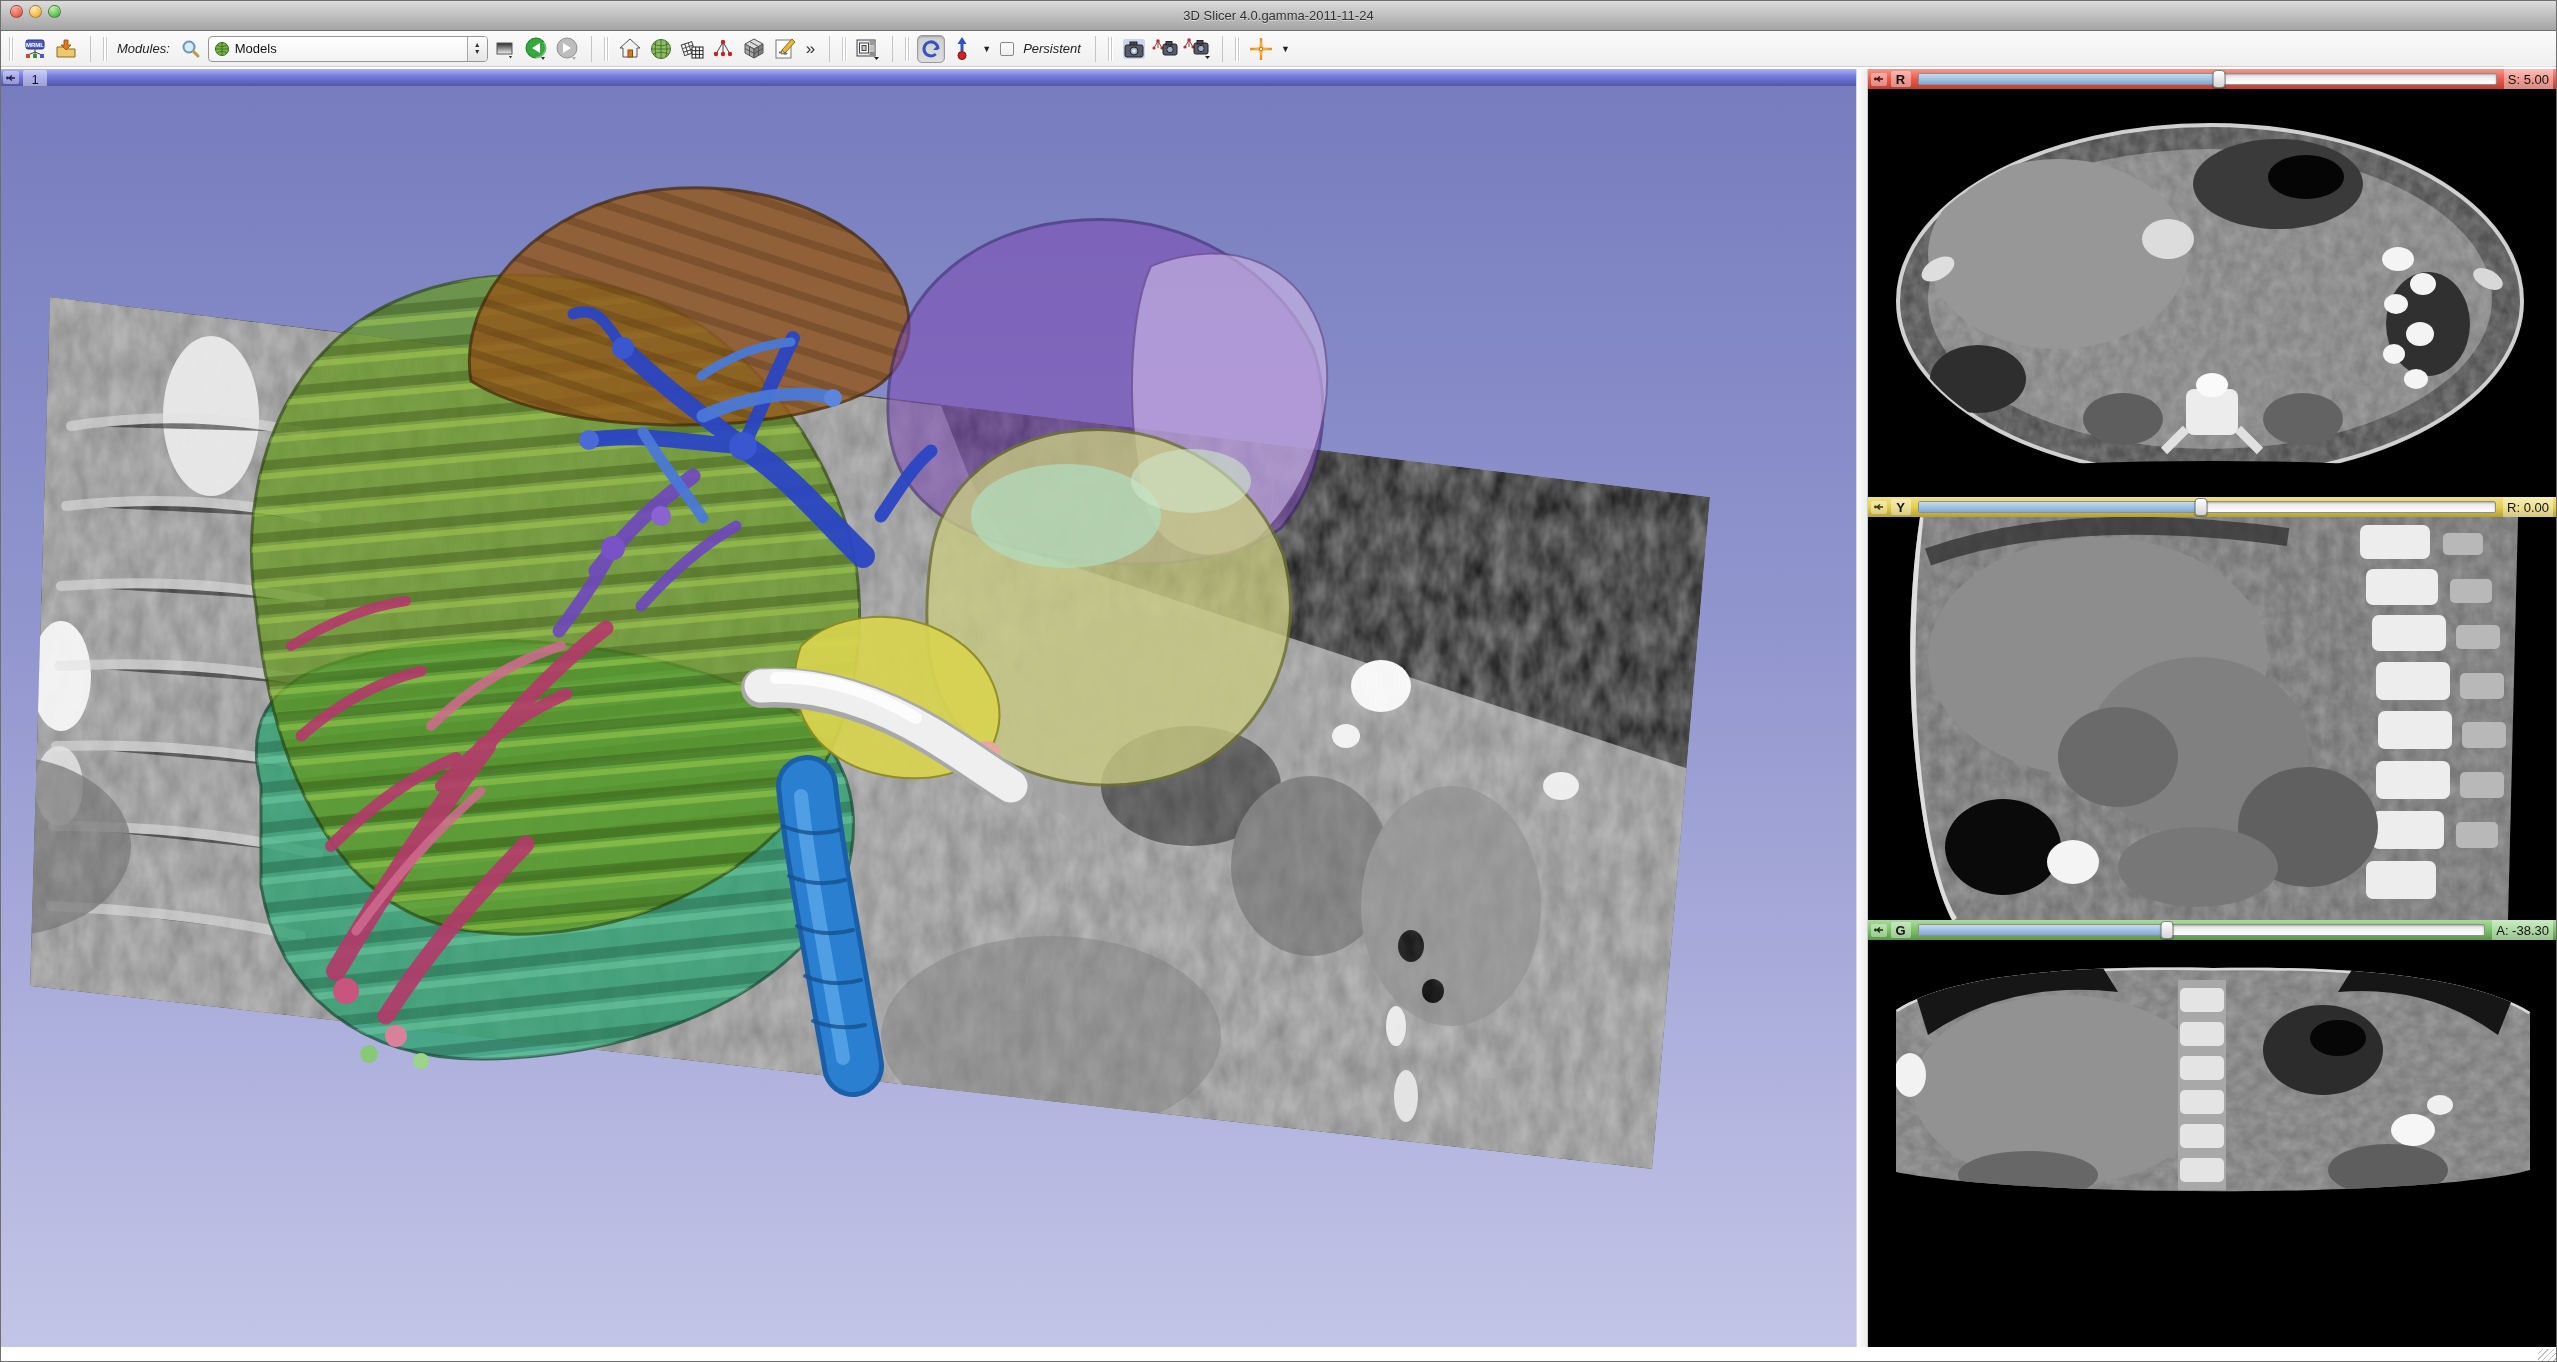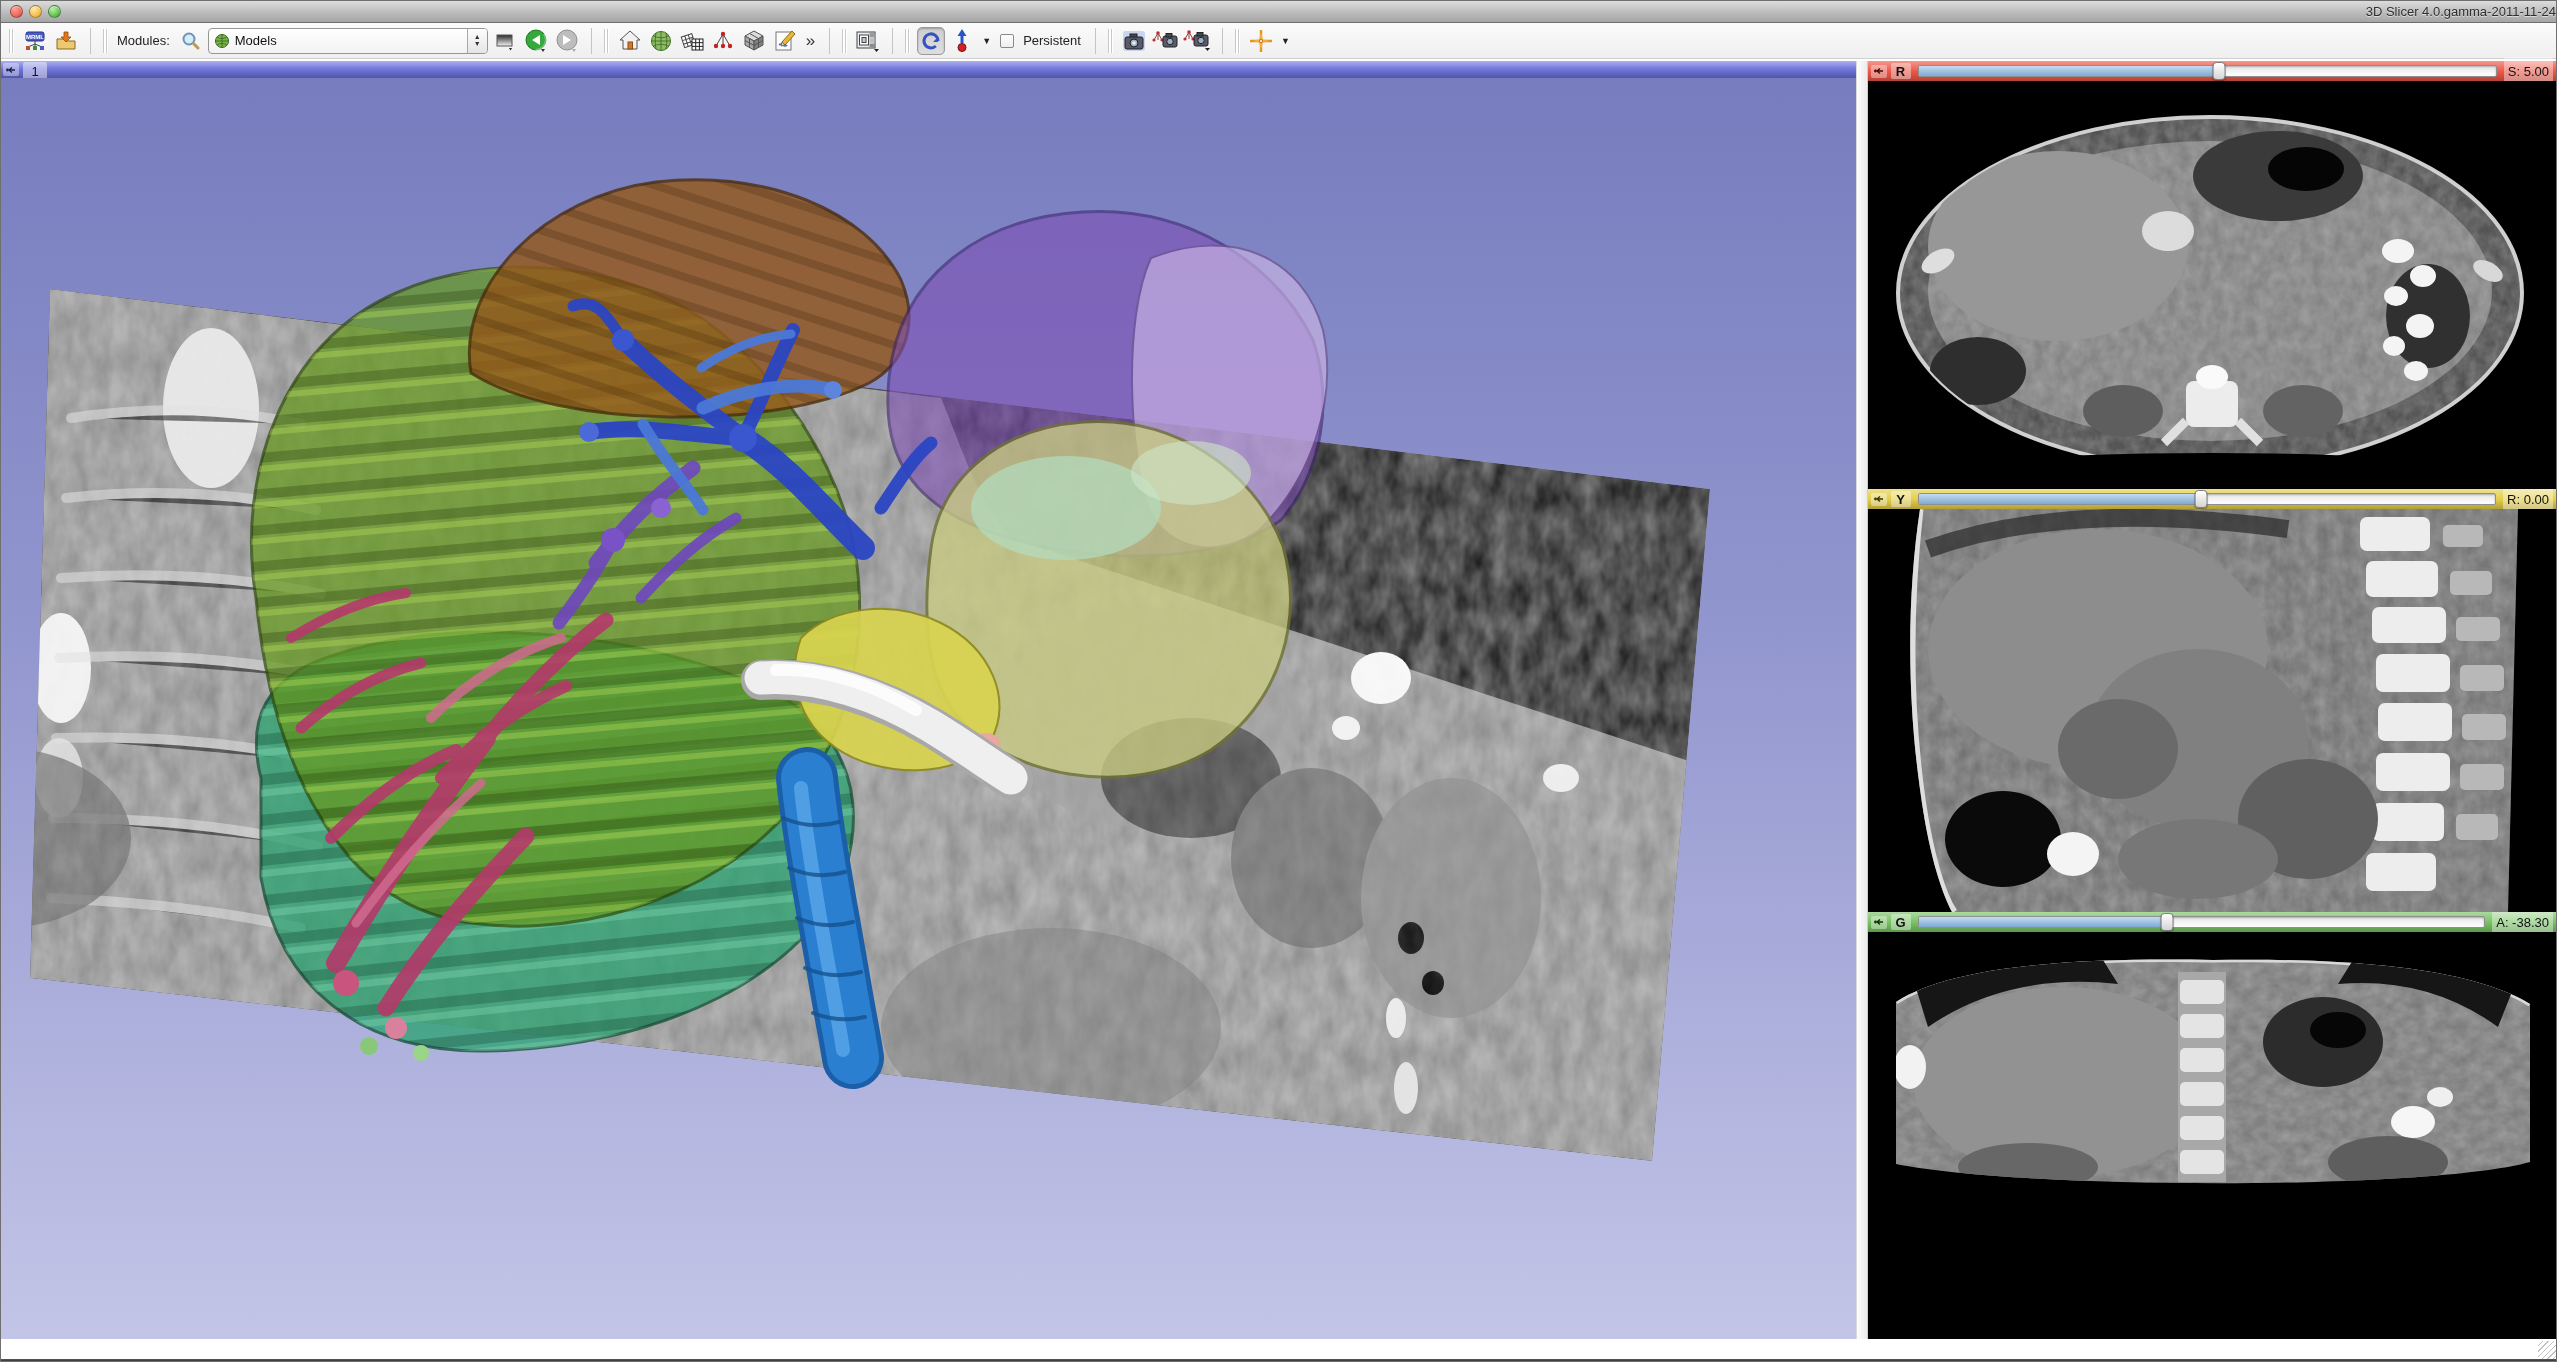--- a/index.html
+++ b/index.html
@@ -5,24 +5,24 @@
   * { box-sizing: border-box; }
   html,body { margin:0; padding:0; background:#4a4a4a; }
   .window {
     position:relative; width:2557px; height:1362px; overflow:hidden;
     font-family:"Liberation Sans", sans-serif; background:#fff;
     border:1px solid #6f6f6f;
   }
 
   
   .titlebar {
-    height:22px; position:relative;
+    height:30px; position:relative;
     background:linear-gradient(#dcdcdc, #b9b9b9 60%, #a5a5a5);
     border-bottom:1px solid #6e6e6e;
-    display:flex; align-items:center; justify-content:flex-end;
+    display:flex; align-items:center; justify-content:center;
   }
   .titlebar .title { font-size:13px; color:#2f2f2f; text-shadow:0 1px 0 rgba(255,255,255,.55); }
   .lights { position:absolute; left:9px; top:4px; display:flex; gap:6px; }
   .light { width:13px; height:13px; border-radius:50%; border:1px solid rgba(0,0,0,.35);
            box-shadow:inset 0 1px 1px rgba(255,255,255,.6); }
   .light.red { background:radial-gradient(circle at 35% 30%, #ff9d92, #ee6a5d 60%, #c93c2e); }
   .light.yellow { background:radial-gradient(circle at 35% 30%, #ffe9a8, #f6bf50 60%, #d89a22); }
   .light.green { background:radial-gradient(circle at 35% 30%, #b8f0a8, #66c455 60%, #3a9a2c); }
 
   
@@ -31,21 +31,21 @@
     background:linear-gradient(#fbfbfb, #efefef);
     border-bottom:1px solid #cfcfcf;
   }
   .tb-handle { width:5px; height:24px; margin:0 4px 0 2px;
     background:repeating-linear-gradient(90deg,#c9c9c9 0 1px,#fff 1px 3px); }
   .tb-sep { width:1px; height:26px; background:#c4c4c4; margin:0 7px; }
   .tb-btn { height:28px; min-width:28px; display:flex; align-items:center; justify-content:center;
             border-radius:5px; position:relative; }
   .tb-btn.pressed { background:linear-gradient(#cfcfcf,#dedede); border:1px solid #9b9b9b;
                     box-shadow:inset 0 1px 2px rgba(0,0,0,.25); }
-  .tb-label { font-size:13px; color:#222; margin:0 4px 0 2px; }
+  .tb-label { font-size:13px; color:#222; margin:0 4px 0 2px;font-style:italic; }
   .combo {
     display:flex; align-items:center; width:280px; height:26px;
     border:1px solid #969696; border-radius:4px;
     background:linear-gradient(#ffffff,#f2f2f2); overflow:hidden;
   }
   .combo .combo-text { flex:1; font-size:13px; color:#111; padding-left:5px; }
   .combo .combo-icon { margin-left:5px; display:flex; }
   .stepper { width:20px; align-self:stretch; border-left:1px solid #a8a8a8;
     background:linear-gradient(#fdfdfd,#e4e4e4);
     display:flex; flex-direction:column; align-items:center; justify-content:center; gap:1px; }

